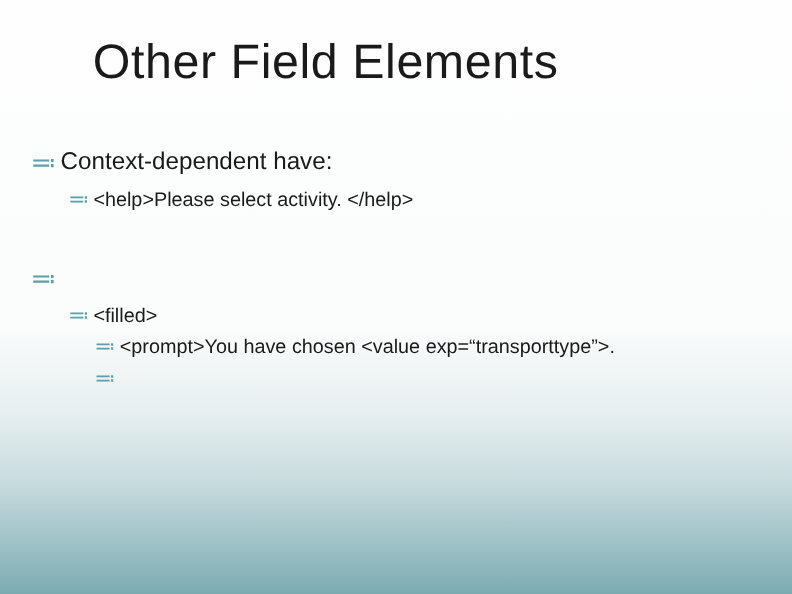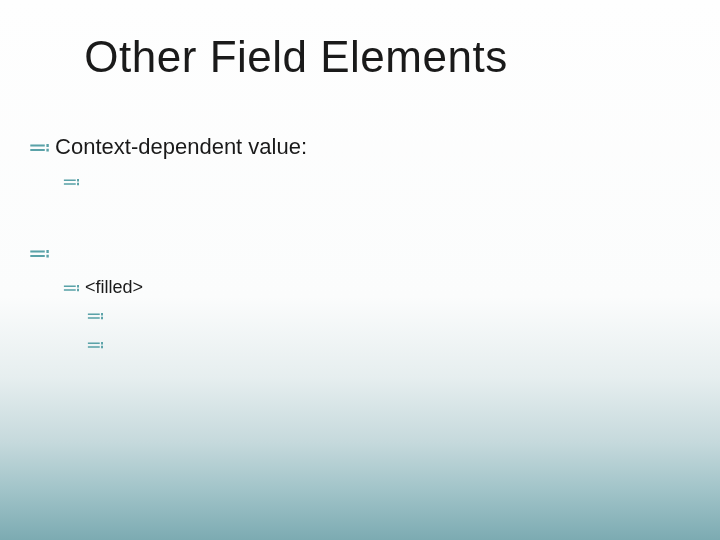--- a/index.html
+++ b/index.html
@@ -63,40 +63,42 @@
 <body>
 
 <div class="slide">
 
   <div class="title">Other Field Elements</div>
 
   <div class="content">
 
     <div class="lvl1">
       <span class="bullet">≕</span>
-      <span class="txt">Context-dependent value:</span>
+      <span class="txt">Context-dependent have:</span>
     </div>
 
     <div class="lvl2">
       <span class="bullet">≕</span>
+      <span class="txt">&lt;help&gt;Please select activity. &lt;/help&gt;</span>
     </div>
 
     <div class="spacer"></div>
 
     <div class="lvl1">
       <span class="bullet">≕</span>
     </div>
 
     <div class="lvl2">
       <span class="bullet">≕</span>
       <span class="txt">&lt;filled&gt;</span>
     </div>
 
     <div class="lvl3">
       <span class="bullet">≕</span>
+      <span class="txt">&lt;prompt&gt;You have chosen &lt;value exp=“transporttype”&gt;.</span>
     </div>
 
     <div class="lvl3">
       <span class="bullet">≕</span>
     </div>
 
   </div>
 </div>
 
 </body></html>

